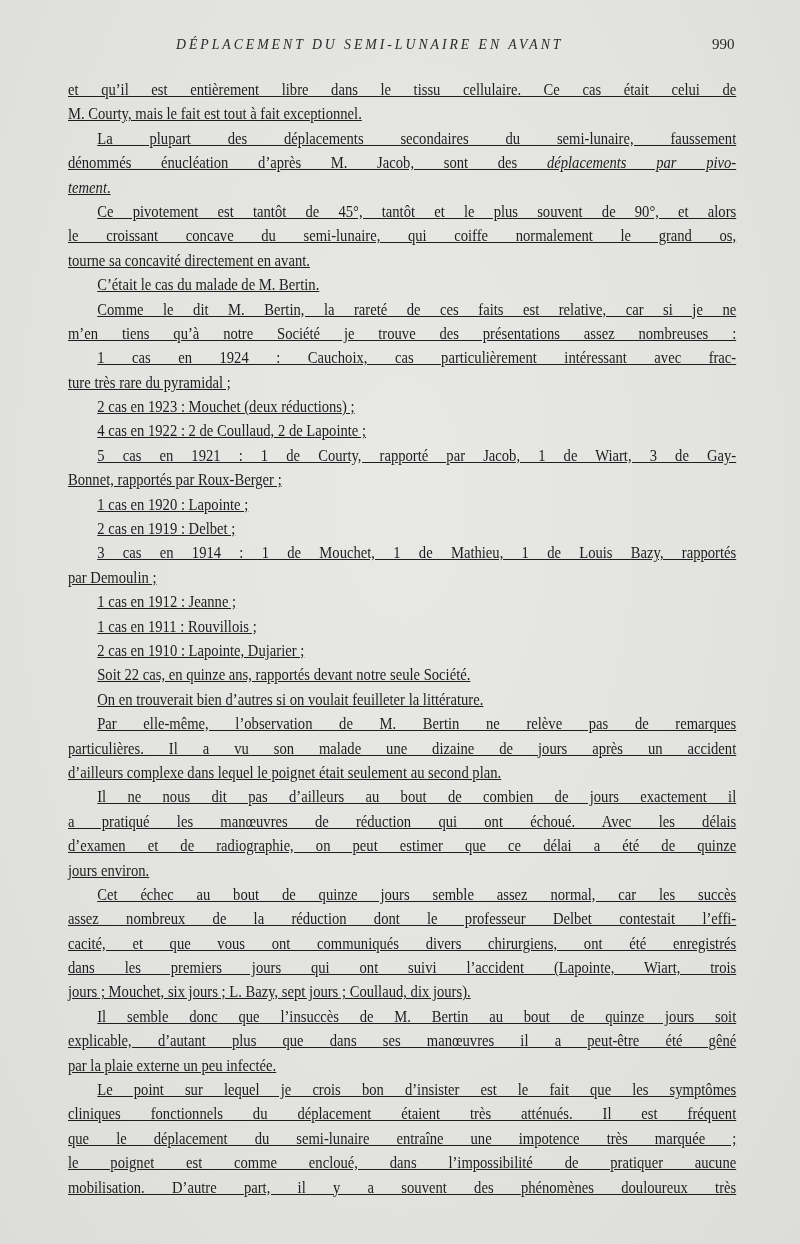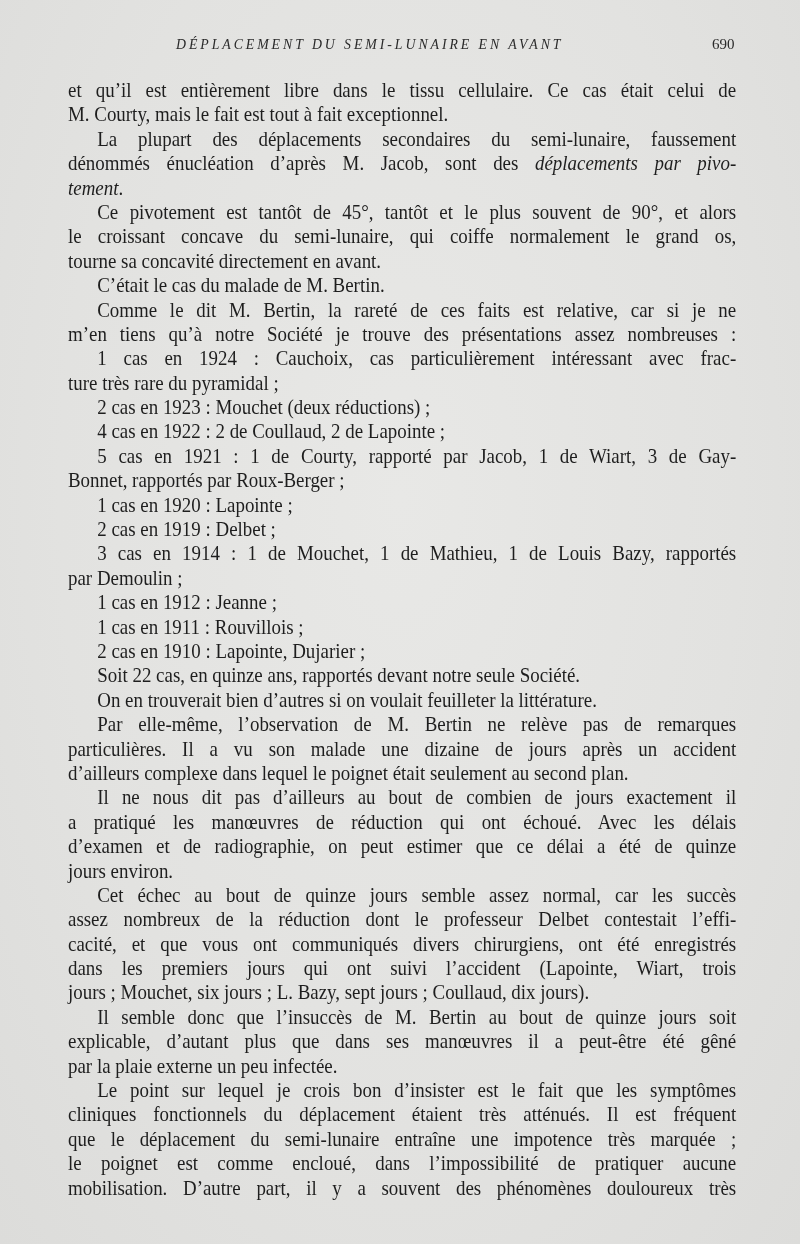--- a/index.html
+++ b/index.html
@@ -45,22 +45,23 @@
     left: 712px;
     top: 0;
     font-size: 15px;
     color: #2a2a2a;
   }
   .body-text {
     position: absolute;
     left: 68px;
     top: 78px;
     width: 668px;
-    font-size: 22px;
+    font-size: 17px;
     line-height: 24.4px;
+    text-decoration: underline;
   }
   .line {
     display: block;
     height: 24.4px;
     white-space: nowrap;
     text-align: justify;
     text-align-last: justify;
     transform: scaleX(0.86);
     transform-origin: left top;
     width: 777px;
@@ -73,21 +74,21 @@
     width: 743px;
   }
   em { font-style: italic; }
 </style>
 </head>
 <body>
 
 <div class="page">
   <div class="running-head">
     <span class="running-title">DÉPLACEMENT DU SEMI-LUNAIRE EN AVANT</span>
-    <span class="page-number">690</span>
+    <span class="page-number">990</span>
   </div>
   <div class="body-text" id="body-text">
       <span class="line"><span>et qu’il est entièrement libre dans le tissu cellulaire. Ce cas était celui de</span></span>
       <span class="line last"><span>M. Courty, mais le fait est tout à fait exceptionnel.</span></span>
       <span class="line indent"><span>La plupart des déplacements secondaires du semi-lunaire, faussement</span></span>
       <span class="line"><span>dénommés énucléation d’après M. Jacob, sont des </span><em>déplacements par pivo-</em></span>
       <span class="line last"><span></span><em>tement</em><span>.</span></span>
       <span class="line indent"><span>Ce pivotement est tantôt de 45°, tantôt et le plus souvent de 90°, et alors</span></span>
       <span class="line"><span>le croissant concave du semi-lunaire, qui coiffe normalement le grand os,</span></span>
       <span class="line last"><span>tourne sa concavité directement en avant.</span></span>

